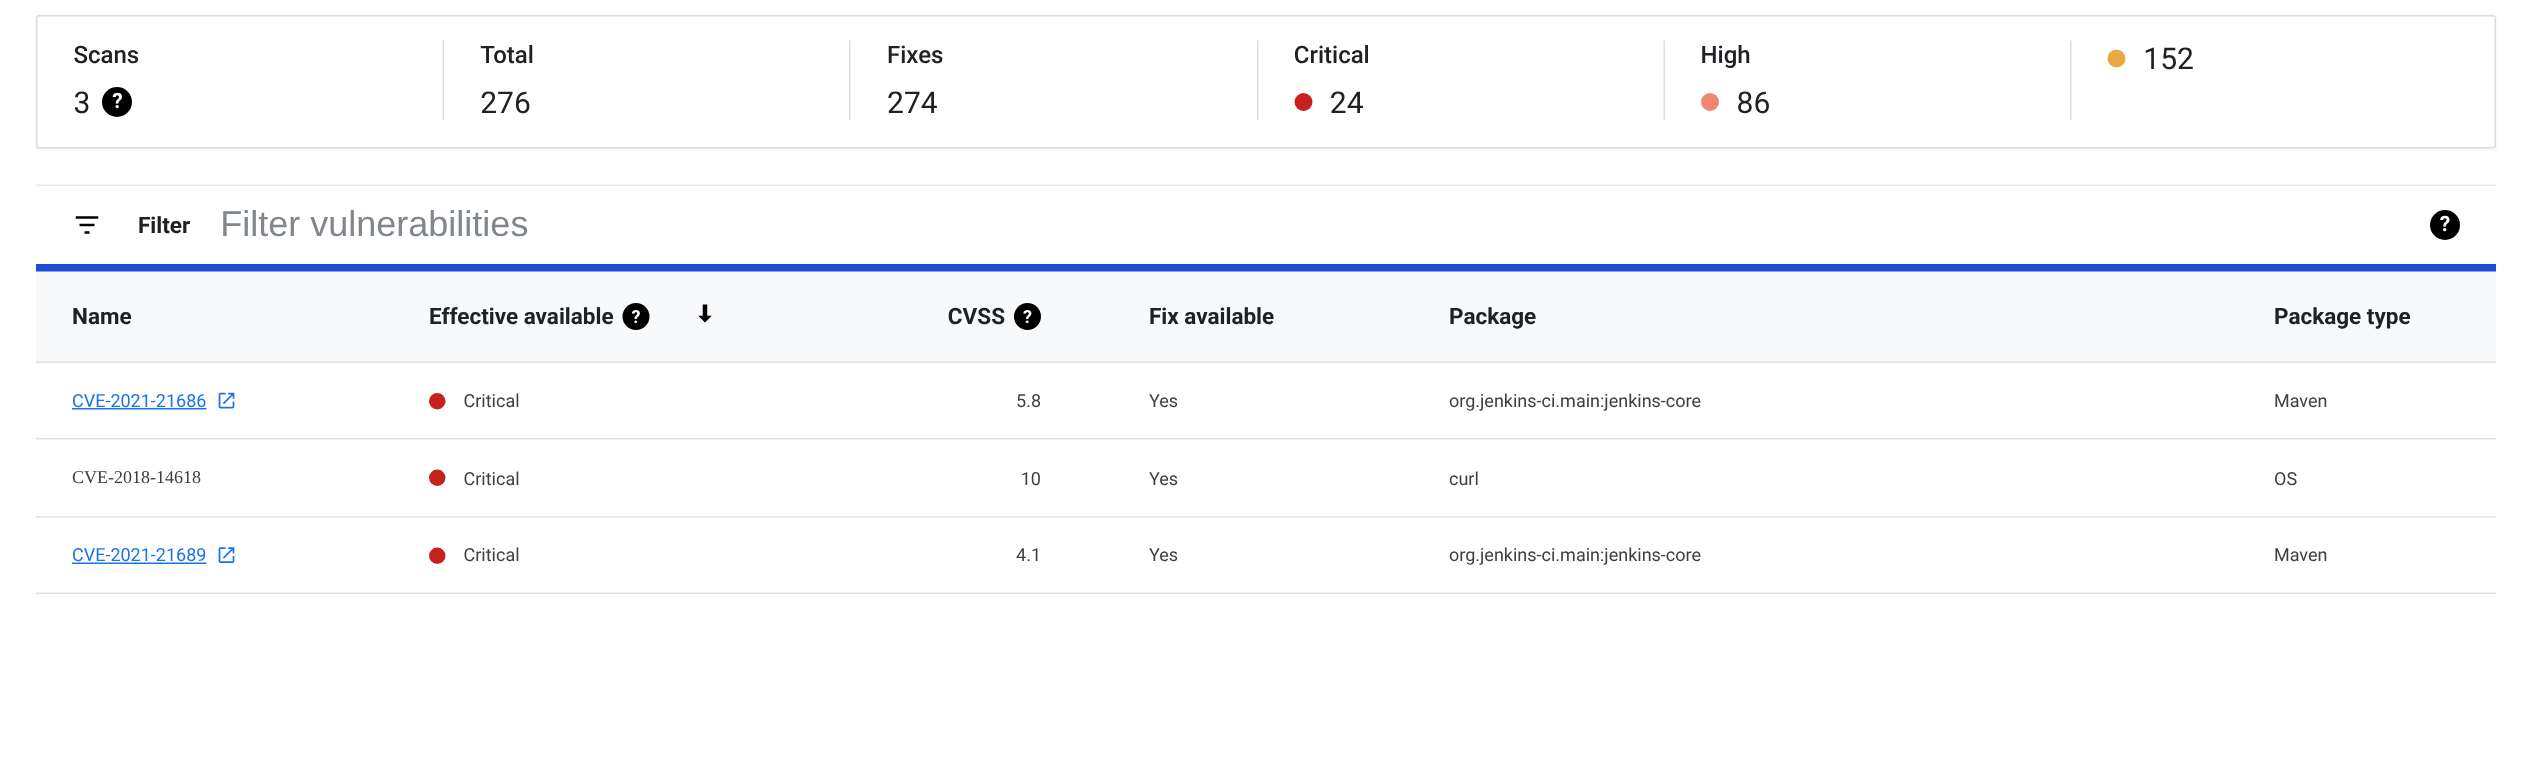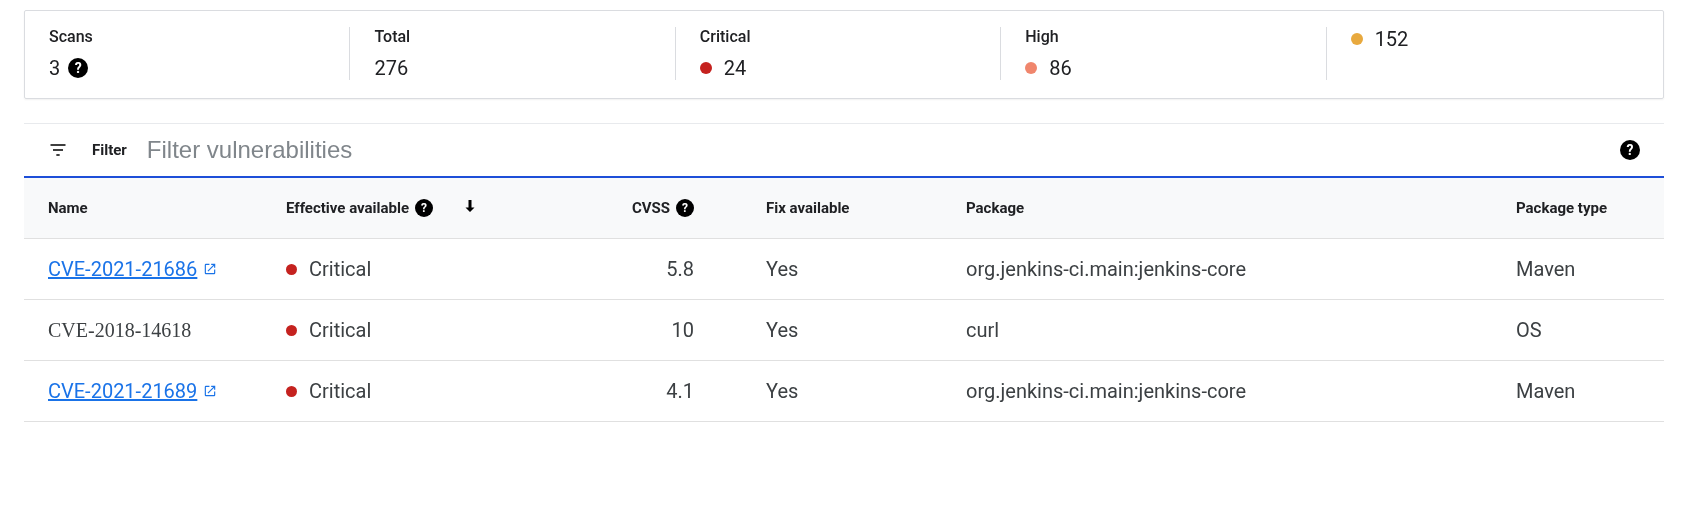--- a/index.html
+++ b/index.html
@@ -111,31 +111,31 @@
     }
     thead tr {
       background: #f8f9fa;
     }
     th {
       text-align: left;
       font-size: 15px;
       font-weight: 700;
       color: #202124;
       padding: 18px 12px;
-      border-top: 2px solid #1d4ed8;
+      border-top: 5px solid #1d4ed8;
       border-bottom: 1px solid #e0e0e0;
     }
     th .th-inner {
       display: flex;
       align-items: center;
     }
     td {
       padding: 18px 12px;
       border-bottom: 1px solid #e0e0e0;
-      font-size: 20px;
+      font-size: 12px;
       color: #3c4043;
       vertical-align: middle;
     }
     .cve-link {
       color: #1a73e8;
       text-decoration: underline;
       cursor: pointer;
       display: inline-flex;
       align-items: center;
     }
@@ -173,20 +173,26 @@
     <div class="stat-label">Scans</div>
     <div class="stat-value-row">
       <span>3</span>
       <span class="help-circle">?</span>
     </div>
   </div>
   <div class="stat-cell">
     <div class="stat-label">Total</div>
     <div class="stat-value-row">
       <span>276</span>
+    </div>
+  </div>
+  <div class="stat-cell">
+    <div class="stat-label">Fixes</div>
+    <div class="stat-value-row">
+      <span>274</span>
     </div>
   </div>
   <div class="stat-cell">
     <div class="stat-label">Critical</div>
     <div class="stat-value-row">
       <span class="sev-dot" style="background:#c5221f"></span>
       <span>24</span>
     </div>
   </div>
   <div class="stat-cell">

